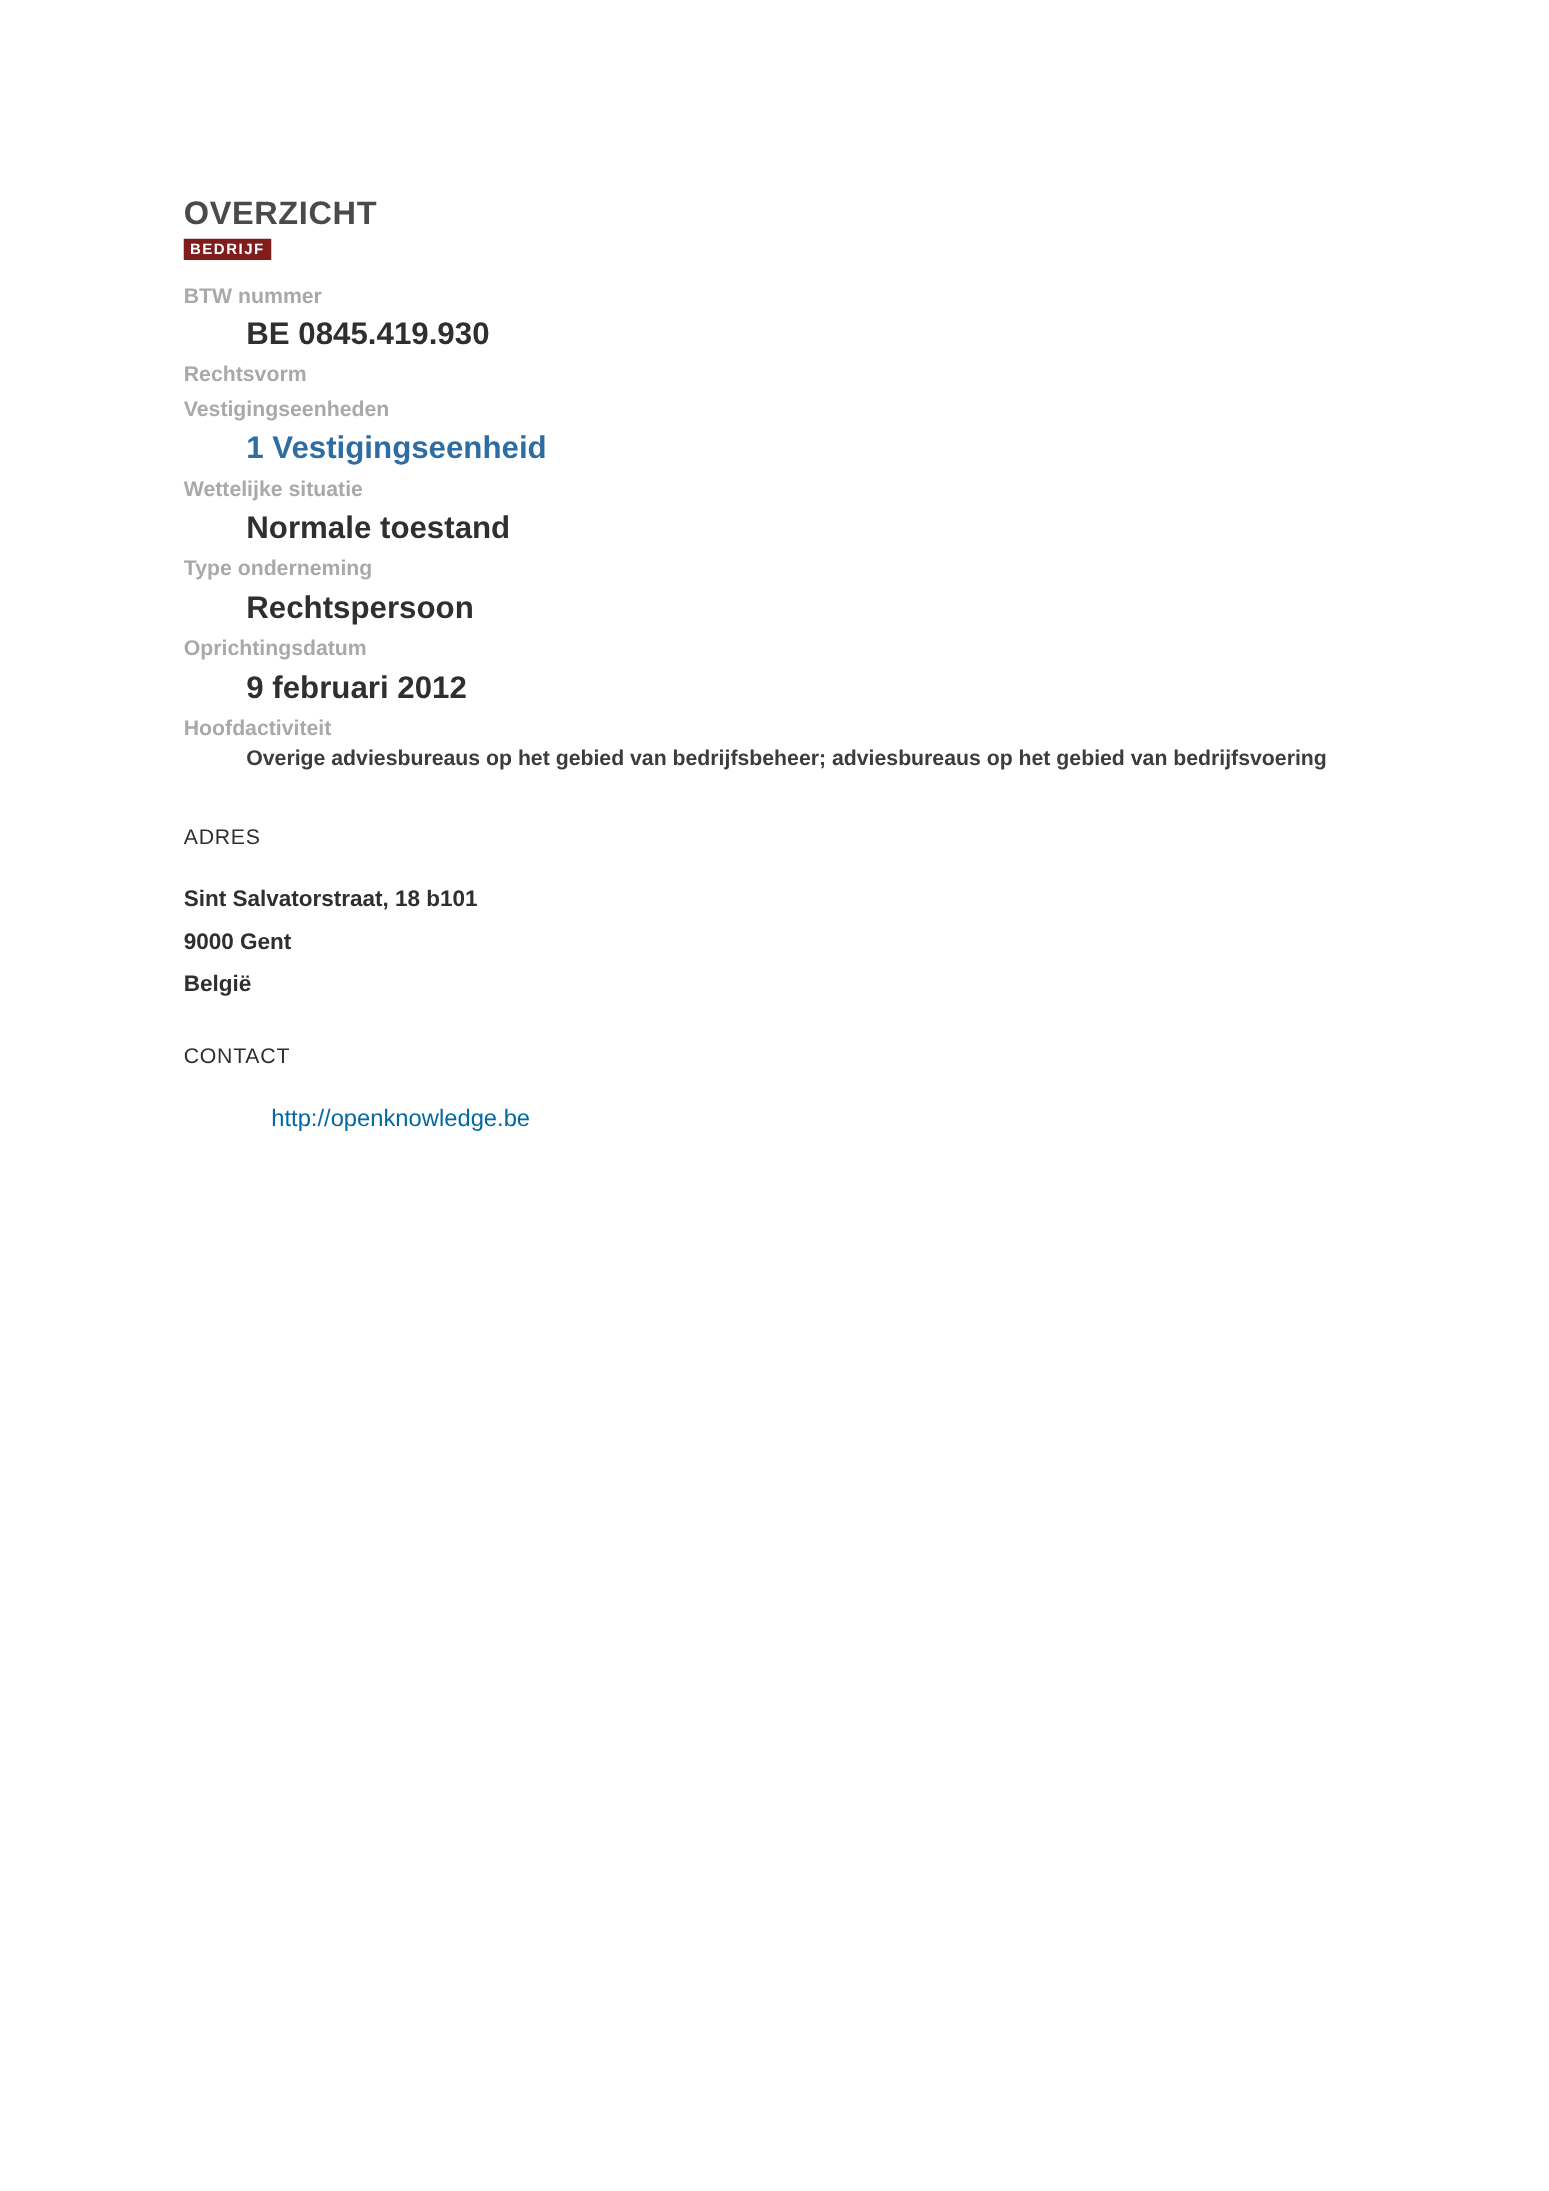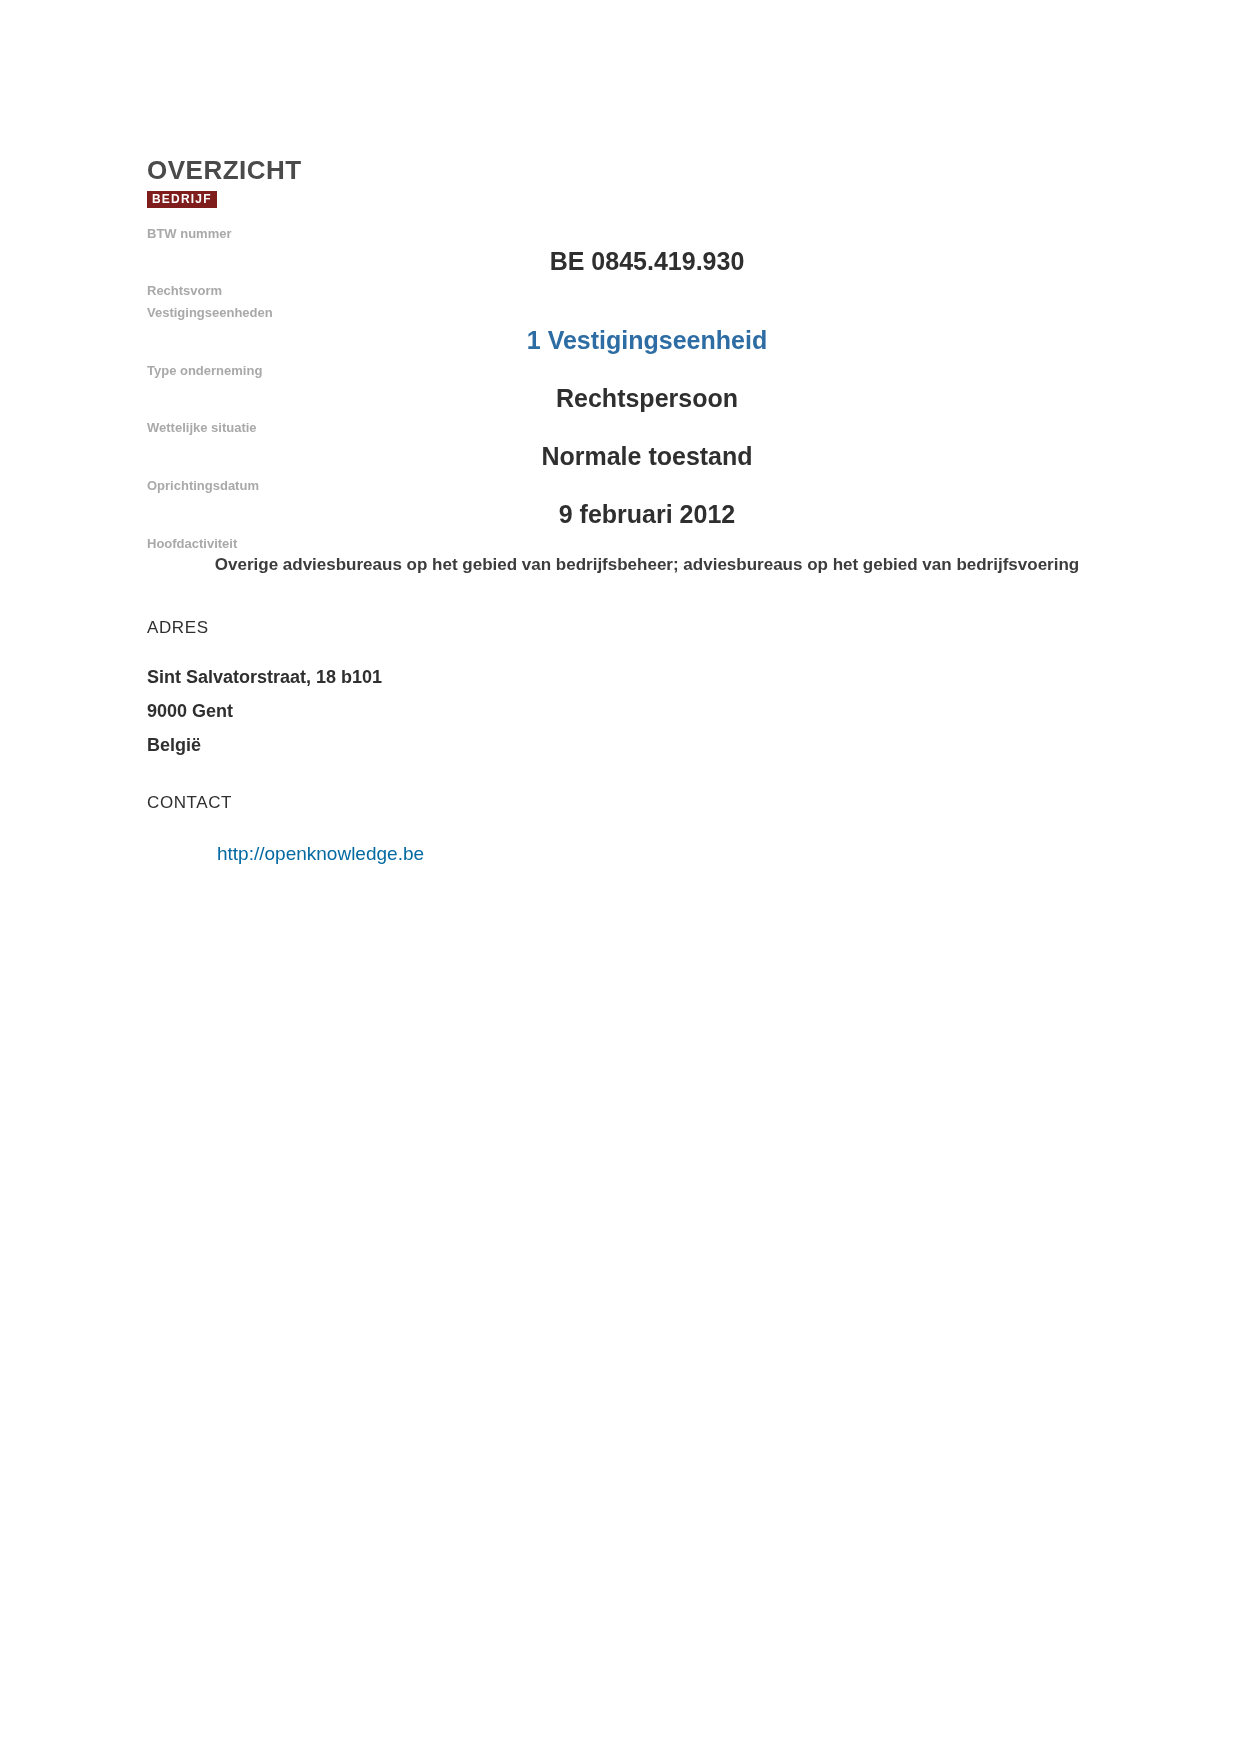--- a/index.html
+++ b/index.html
@@ -51,32 +51,31 @@
   }
 
   
   .fields {
     margin-top: 16px;
   }
   .field {
     margin-bottom: 2px;
   }
   .field-label {
-    font-size: 13px;
+    font-size: 17px;
     font-weight: bold;
     color: #a9a9a9;
     line-height: 1.5;
   }
   .field-value {
     font-size: 25px;
     font-weight: bold;
     color: #2f2f2f;
     line-height: 1.45;
     padding-left: 50px;
-    text-align: center;
   }
   .field-value.accent {
     color: #2e6da4;
   }
   .field-value.small {
     font-size: 17px;
     font-weight: bold;
     color: #3c3c3c;
     line-height: 1.45;
     padding-left: 50px;
@@ -137,27 +136,27 @@
       <div class="field">
         <div class="field-label">Rechtsvorm</div>
       </div>
 
       <div class="field">
         <div class="field-label">Vestigingseenheden</div>
         <div class="field-value accent">1 Vestigingseenheid</div>
       </div>
 
       <div class="field">
-        <div class="field-label">Type onderneming</div>
-        <div class="field-value">Rechtspersoon</div>
+        <div class="field-label">Wettelijke situatie</div>
+        <div class="field-value">Normale toestand</div>
       </div>
 
       <div class="field">
-        <div class="field-label">Wettelijke situatie</div>
-        <div class="field-value">Normale toestand</div>
+        <div class="field-label">Type onderneming</div>
+        <div class="field-value">Rechtspersoon</div>
       </div>
 
       <div class="field">
         <div class="field-label">Oprichtingsdatum</div>
         <div class="field-value">9 februari 2012</div>
       </div>
 
       <div class="field">
         <div class="field-label">Hoofdactiviteit</div>
         <div class="field-value small">Overige adviesbureaus op het gebied van bedrijfsbeheer; adviesbureaus op het gebied van bedrijfsvoering</div>

